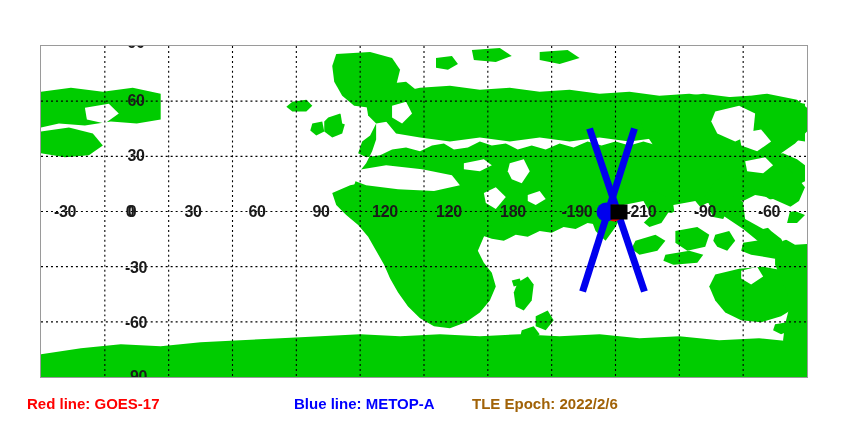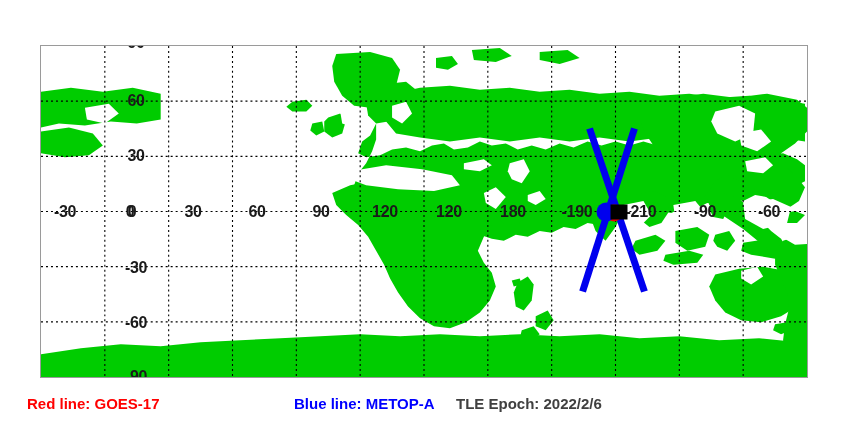--- a/index.html
+++ b/index.html
@@ -96,21 +96,21 @@
   .legend-entry {
     position: absolute;
     font-family: "Liberation Sans", sans-serif;
     font-size: 15px;
     font-weight: bold;
     white-space: nowrap;
     line-height: 1;
   }
   #legend-red   { left: 27px;  color: #ff0000; }
   #legend-blue  { left: 251px; color: #0000ff; margin-left: 43px; }
-  #legend-epoch { left: 456px; color: #404040; }
+  #legend-epoch { left: 472px; color: #a16207; }
 </style>
 </head>
 <body>
 
 <div id="page-wrap">
 
   <div id="map-frame">
     <svg id="map-svg" viewBox="0 0 768 333" preserveAspectRatio="none">
 
       <defs>

